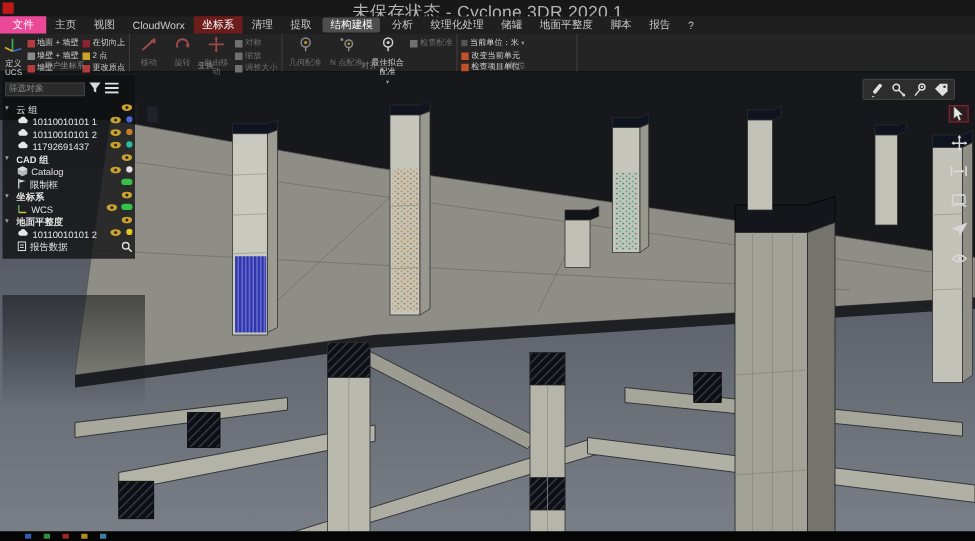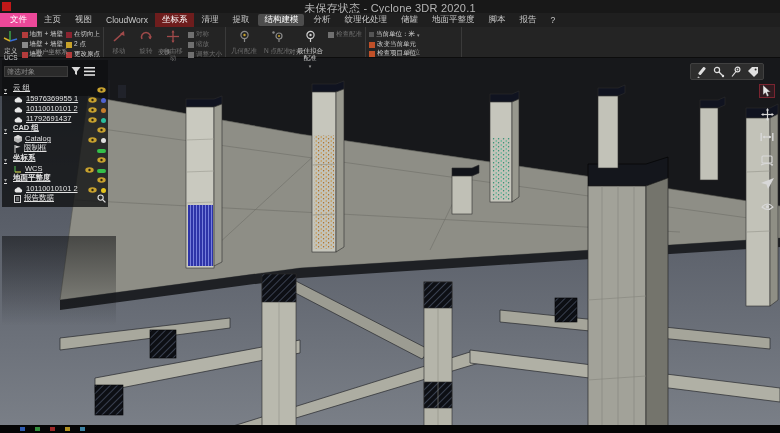--- a/index.html
+++ b/index.html
@@ -3,21 +3,21 @@
 <meta charset="utf-8">
 <style>
   * { margin:0; padding:0; box-sizing:border-box; }
   html,body { width:780px; height:433px; overflow:hidden; background:#000; }
   body { font-family:"Liberation Sans","DejaVu Sans",sans-serif; }
   #app { position:relative; width:780px; height:433px; background:#16171a; overflow:hidden; }
 
   
   .titlebar { position:absolute; top:0; left:0; width:780px; height:13px; background:#181818; z-index:40; }
   .app-logo { position:absolute; left:2px; top:2px; width:9px; height:9px; background:#c01818; }
-  .title-text { position:absolute; left:0; right:0; top:1px; text-align:center; font-size:11px; color:#b5b5b5; letter-spacing:.2px; }
+  .title-text { position:absolute; left:0; right:0; top:1px; text-align:center; font-size:14px; color:#b5b5b5; letter-spacing:.2px; }
 
   
   .tabrow { position:absolute; top:13px; left:0; width:780px; height:14px; background:#1f1f1f; display:flex; align-items:stretch; z-index:40; }
   .tab { display:flex; align-items:center; padding:0 7px; font-size:8.5px; color:#c9c9c9; cursor:default; white-space:nowrap; }
   .tab.file { background:#ec4899; color:#fff; padding:0 10px; }
   .tab.active { background:#6e1d1d; color:#fff; }
   .tab.boxed { background:#4d4d4d; color:#fff; border-radius:2px; margin:1px 2px; padding:0 6px; }
 
   
   .ribbon { position:absolute; top:27px; left:0; width:780px; height:31px; background:#242424; border-bottom:1px solid #0c0c0c; display:flex; z-index:40; }
@@ -36,21 +36,21 @@
   
   #scene { position:absolute; top:0; left:0; width:780px; height:433px; z-index:1; }
 
   
   .treepanel { position:absolute; left:2px; top:60px; width:106px; z-index:30; background:rgba(14,15,17,0.78); padding:2px 2px 4px 2px; }
   .treefade { position:absolute; left:2px; top:236px; width:114px; height:90px; z-index:29;
               background:linear-gradient(rgba(14,15,17,0.55), rgba(14,15,17,0)); }
   .filterrow { display:flex; align-items:center; gap:3px; margin-bottom:3px; }
   .filterbox { width:64px; height:11px; background:#2a2a2a; border:1px solid #3d3d3d; color:#cfcfcf; font-size:7px; padding:0 2px; outline:none; }
   .filterbox::placeholder { color:#8b8b8b; }
-  .trow { display:flex; align-items:flex-end; gap:3px; height:10px; font-size:7.5px; color:#e2e2e2; white-space:nowrap;text-decoration:underline; }
+  .trow { display:flex; align-items:flex-start; gap:3px; height:10px; font-size:7.5px; color:#e2e2e2; white-space:nowrap; }
   .trow .lbl { flex:1 1 auto; overflow:hidden; text-overflow:ellipsis; }
   .trow.child { padding-left:10px; }
   .tw { width:6px; color:#9a9a9a; font-size:6px; flex:0 0 auto; }
   .dot { width:5px; height:5px; border-radius:50%; flex:0 0 auto; margin-left:1px; }
   .toggle { width:9px; height:4.5px; border-radius:2.5px; background:#35c04a; flex:0 0 auto; }
   .ticon { flex:0 0 auto; display:inline-flex; }
 
   
   .measurebar { position:absolute; right:16px; top:63px; height:17px; background:#2d2d2d; border:1px solid #404040; border-radius:2px; display:flex; align-items:center; gap:4px; padding:0 4px; z-index:30; }
   .mbtn { width:13px; height:13px; display:flex; align-items:center; justify-content:center; }
@@ -360,21 +360,21 @@
             <circle cx="4.5" cy="3" r="1.2" fill="#2a2414"></circle>
           </svg>
         </span>
     </div>
     <div class="trow child">
       <span class="ticon">
           <svg width="9" height="6" viewBox="0 0 9 6">
             <path d="M2,5.5 a2,2 0 0 1 0.3-3.9 a2.4,2.4 0 0 1 4.5,0.4 a1.8,1.8 0 0 1 0,3.5 z" fill="#e6e6e6"></path>
           </svg>
         </span>
-      <span class="lbl">15976369955 1</span>
+      <span class="lbl">10110010101 1</span>
       <span class="ticon">
           <svg width="9" height="6" viewBox="0 0 9 6">
             <ellipse cx="4.5" cy="3" rx="4.2" ry="2.7" fill="#c9a32f"></ellipse>
             <circle cx="4.5" cy="3" r="1.2" fill="#2a2414"></circle>
           </svg>
         </span>
       <span class="dot" style="background: rgb(79, 99, 210);"></span>
     </div>
     <div class="trow child">
       <span class="ticon">

